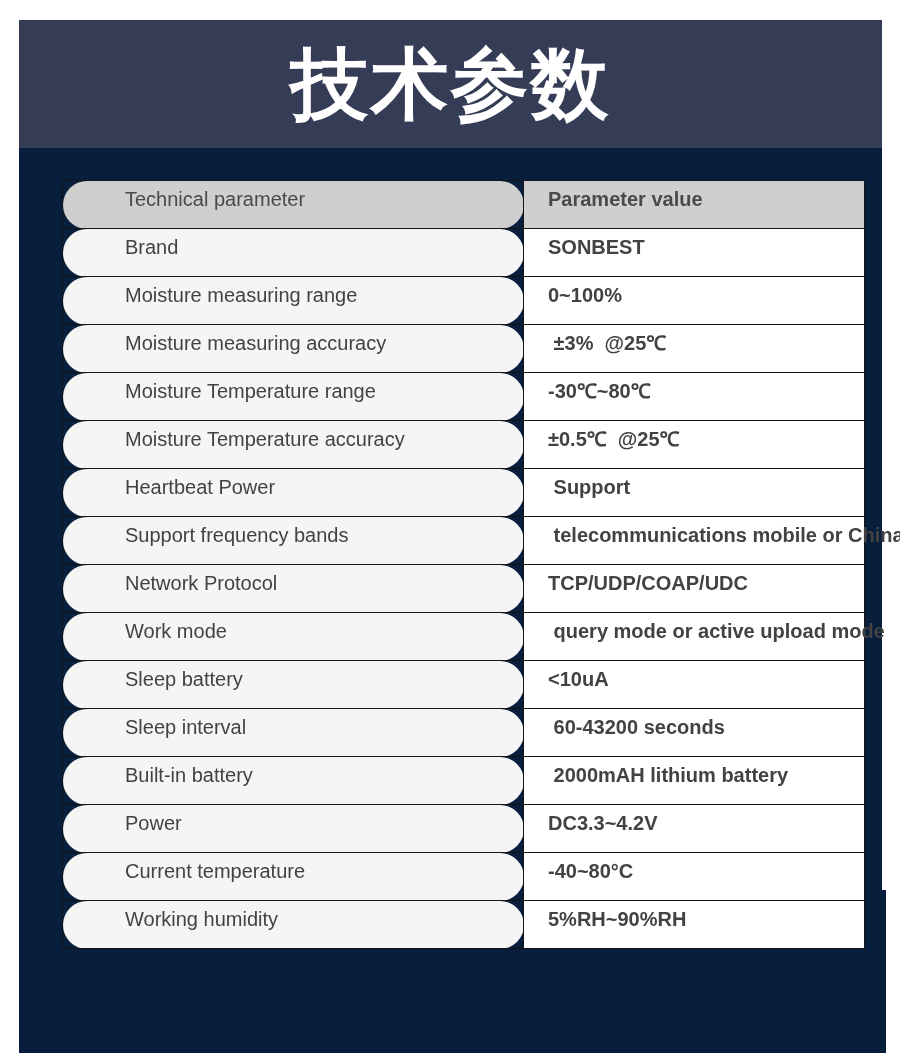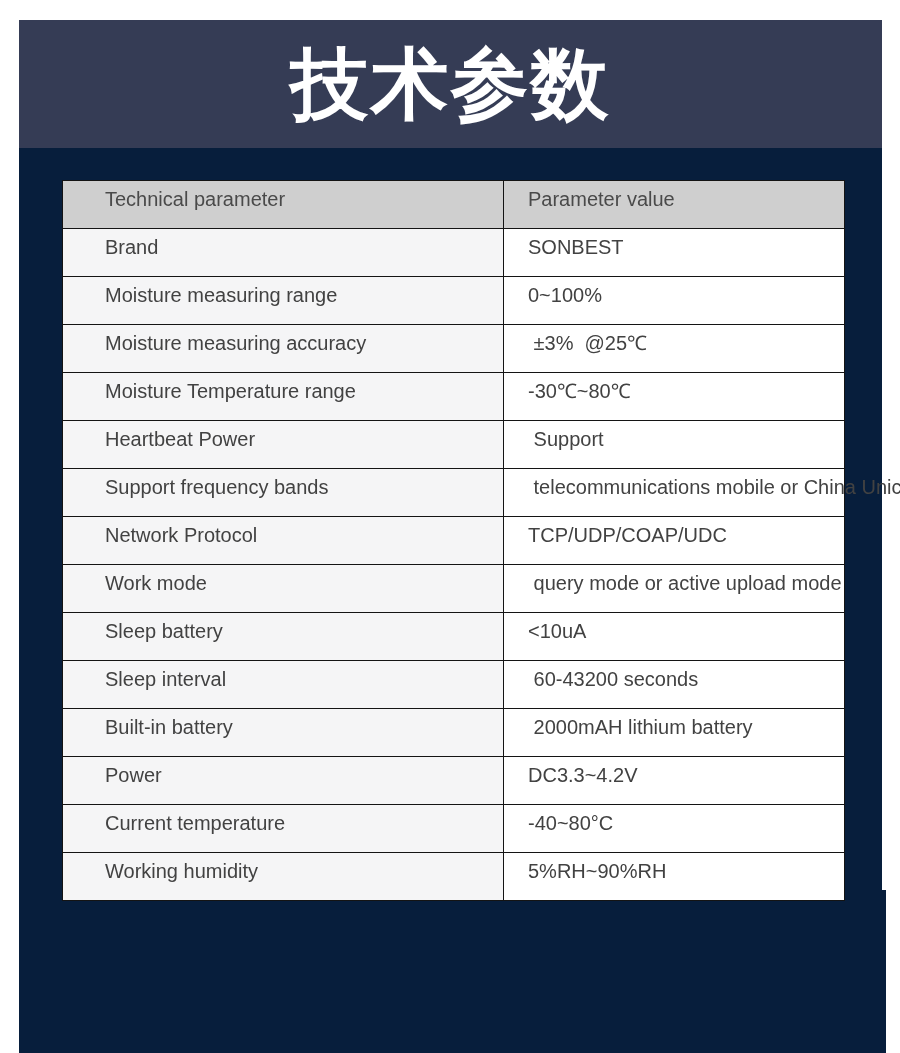--- a/index.html
+++ b/index.html
@@ -73,27 +73,29 @@
     font-size: 20px;
     font-weight: normal;
     color: var(--text-color);
     text-align: left;
     white-space: pre;
     overflow: visible;
     line-height: 1.15;
   }
   .spec-table .param {
     width: 398px;
-    padding-left: 42px;
+    padding-left: 62px;
     background: var(--left-cell-bg);
+    border-radius: 24px;
   }
   .spec-table .value {
     width: 316px;
     padding-left: 24px;
     background: var(--right-cell-bg);
+    font-weight: bold;
   }
   .spec-table thead .param,
   .spec-table thead .value {
     background: var(--header-bg);
     color: #4A4A4A;
   }
 </style>
 </head>
 <body>
 
@@ -120,20 +122,24 @@
             <td class="param">Moisture measuring range</td>
             <td class="value">0~100%</td>
           </tr>
           <tr>
             <td class="param">Moisture measuring accuracy</td>
             <td class="value"> ±3%  @25℃</td>
           </tr>
           <tr>
             <td class="param">Moisture Temperature range</td>
             <td class="value">-30℃~80℃</td>
+          </tr>
+          <tr>
+            <td class="param">Moisture Temperature accuracy</td>
+            <td class="value">±0.5℃  @25℃</td>
           </tr>
           <tr>
             <td class="param">Heartbeat Power</td>
             <td class="value"> Support</td>
           </tr>
           <tr>
             <td class="param">Support frequency bands</td>
             <td class="value"> telecommunications mobile or China Unicom</td>
           </tr>
           <tr>

